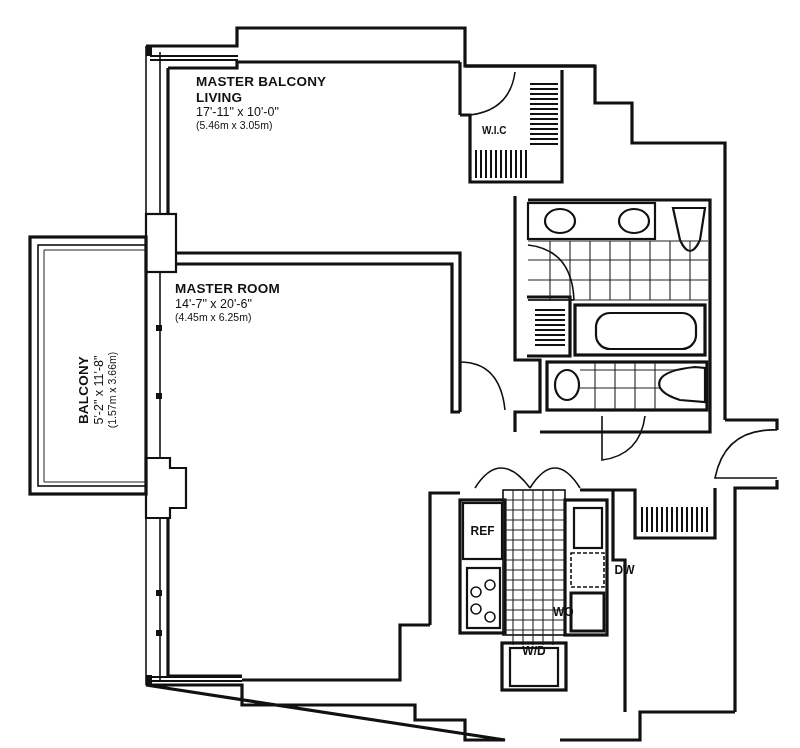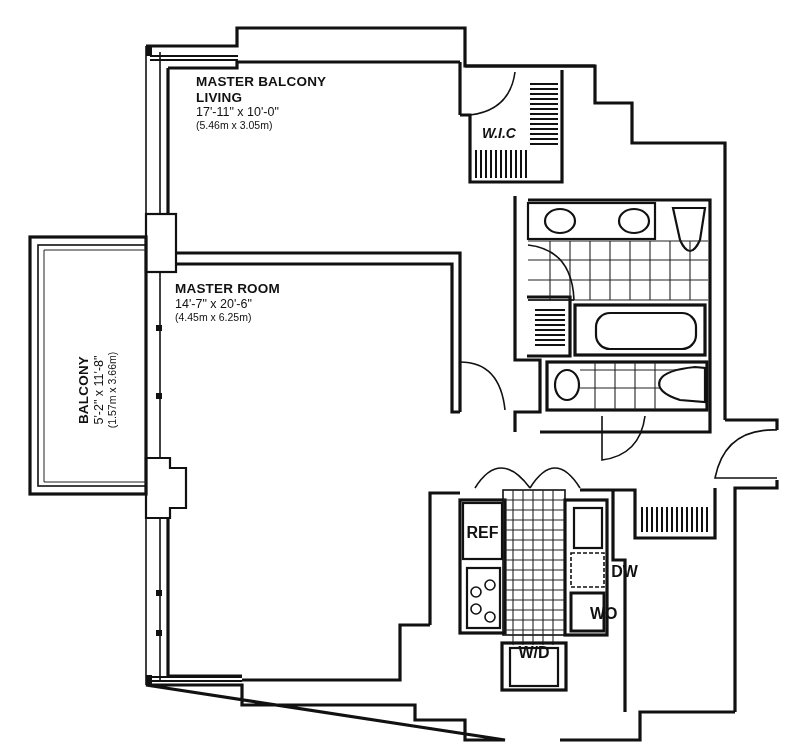--- a/index.html
+++ b/index.html
@@ -8,21 +8,21 @@
   .wall { fill: none; stroke: #111; stroke-width: 3.2; stroke-linejoin: miter; }
   .thin { fill: none; stroke: #111; stroke-width: 1.6; }
   .hair { fill: none; stroke: #222; stroke-width: 1; }
   .fix { fill: #fff; stroke: #111; stroke-width: 2.2; }
   .tile { stroke: #222; stroke-width: 1.1; }
   .hatch { stroke: #111; stroke-width: 2; }
   .lbl { position: absolute; color: #111; font-family: "Liberation Sans", sans-serif; white-space: nowrap; line-height: 1.15; }
   .room-title { font-weight: bold; font-size: 13.5px; letter-spacing: 0.2px; }
   .room-dim { font-size: 12.5px; }
   .room-met { font-size: 10.5px; }
-  .appl { position: absolute; font-weight: bold; font-size: 16px; color: #111; font-family: "Liberation Sans", sans-serif; text-align: center; }
+  .appl { position: absolute; font-weight: bold; font-size: 12px; color: #111; font-family: "Liberation Sans", sans-serif; text-align: center; }
 </style>
 </head>
 <body>
 
 <svg width="800" height="748" viewBox="0 0 800 748" xmlns="http://www.w3.org/2000/svg">
 
   <g>
 
     <path class="wall" d="M146,46 L237,46 L237,28 L465,28 L465,66 L595,66 L595,103 L632,103 L632,143 L725,143 L725,420"></path>
 
@@ -240,17 +240,17 @@
   <div class="room-dim">14'-7" x 20'-6"</div>
   <div class="room-met">(4.45m x 6.25m)</div>
 </div>
 
 <div class="lbl" style="left:28px;top:368px;width:140px;text-align:center;transform:rotate(-90deg);transform-origin:70px 22px;">
   <div class="room-title">BALCONY</div>
   <div class="room-dim">5'-2" x 11'-8"</div>
   <div class="room-met">(1.57m x 3.66m)</div>
 </div>
 
-<div class="appl" style="left:482px;top:125px;font-size:14px;font-style:italic;">W.I.C</div>
+<div class="appl" style="left:482px;top:125px;font-size:10px;">W.I.C</div>
 <div class="appl" style="left:463px;top:524px;width:39px;">REF</div>
 <div class="appl" style="left:571px;top:563px;width:33px;margin-left:37px;">DW</div>
-<div class="appl" style="left:571px;top:605px;width:17px;padding-left:19px;">WO</div>
+<div class="appl" style="left:553px;top:605px;width:17px;">WO</div>
 <div class="appl" style="left:510px;top:644px;width:48px;">W/D</div>
 
 </body></html>

